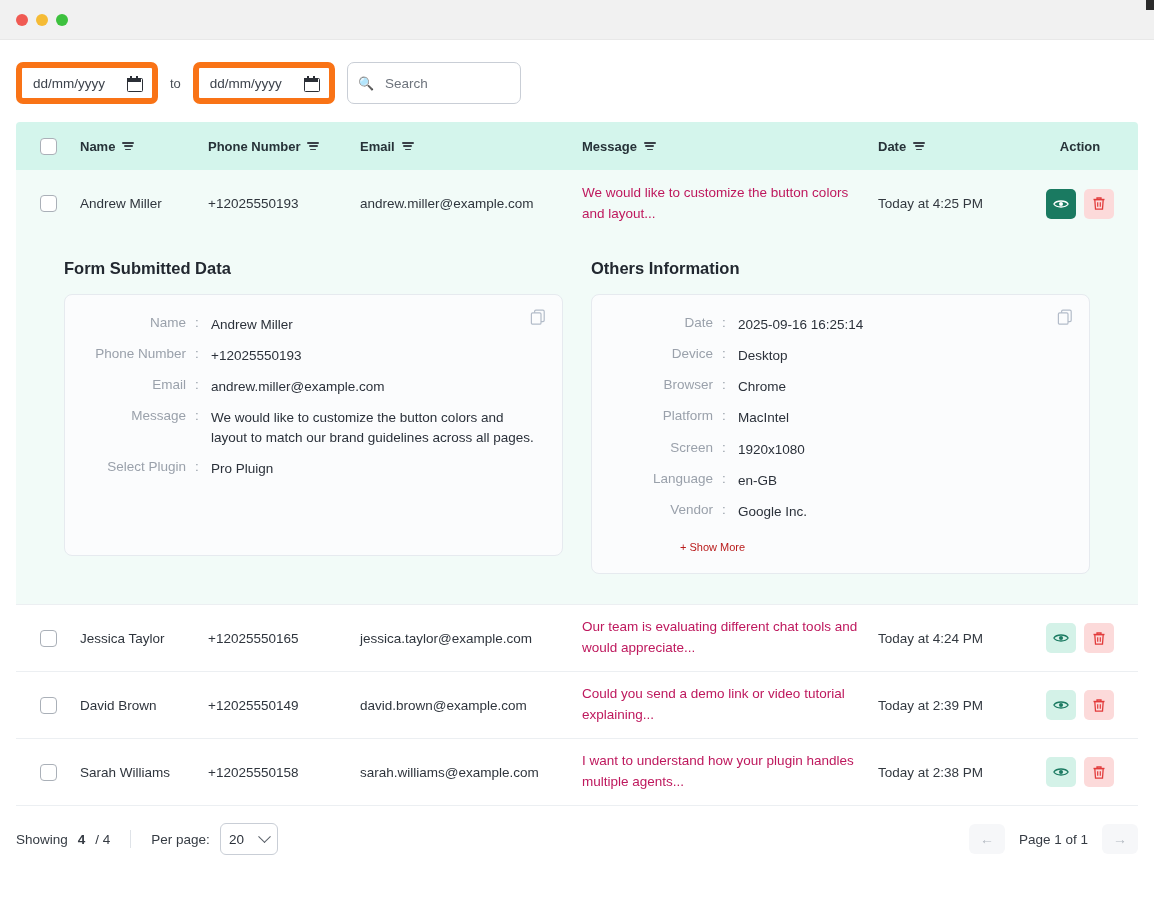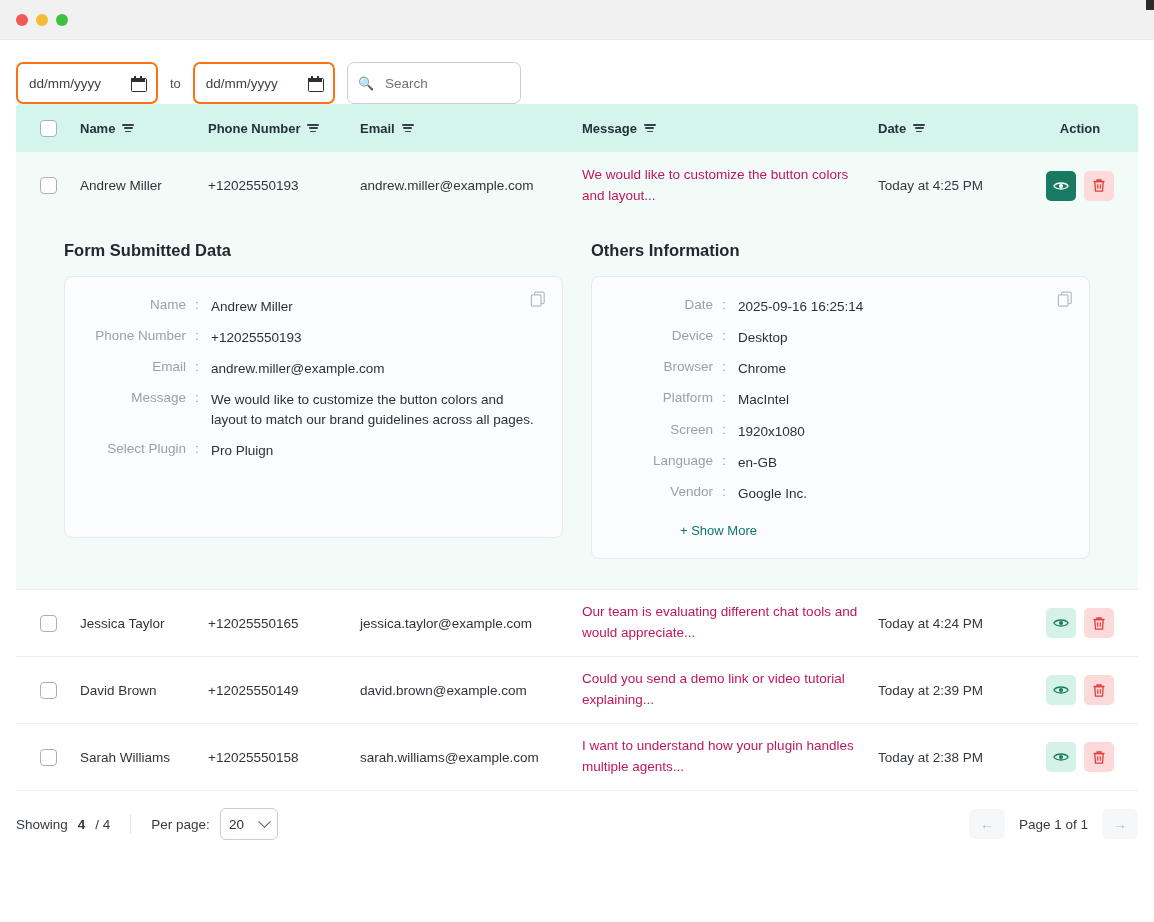--- a/index.html
+++ b/index.html
@@ -34,21 +34,21 @@
     font-size: 16px; font-weight: bold; color: #1f2933;
     margin: 26px 0 0 0; letter-spacing: .1px;
   }
 
   .toolbar {
     display: flex; align-items: center; gap: 12px;
     margin-top: 22px;
   }
   .date-field {
     width: 142px; height: 42px;
-    border: 2px solid #f97316; border-radius: 7px;
+    border: 6px solid #f97316; border-radius: 7px;
     background: #fff;
     display: flex; align-items: center; justify-content: space-between;
     padding: 0 11px;
     font-size: 13.5px; color: #3d434c;
   }
   .cal-icon { width: 14px; height: 14px; position: relative; flex: none; }
   .cal-icon:before {
     content: ""; position: absolute; left: 0; top: 2px;
     width: 14px; height: 12px; border: 1.6px solid #2b2f36; border-radius: 1.5px;
   }
@@ -76,21 +76,21 @@
 
   .export-btn {
     margin-left: auto;
     width: 114px; height: 42px;
     border: 1.4px solid #2b7a62; border-radius: 8px;
     background: #fff; color: #236b56;
     display: flex; align-items: center; justify-content: center; gap: 8px;
     font-size: 13.5px; cursor: pointer;
   }
 
-  .table-wrap { }
+  .table-wrap { margin-top: 18px; }
   .thead {
     background: #d4f5ec;
     display: flex; align-items: center;
     height: 48px;
     border-radius: 4px 4px 0 0;
   }
   .th {
     font-size: 13px; font-weight: bold; color: #263238;
     display: flex; align-items: center; gap: 7px;
   }
@@ -157,21 +157,21 @@
     position: absolute; top: 14px; right: 16px;
     width: 16px; height: 16px; cursor: pointer;
   }
   .kv { display: flex; margin-bottom: 12px; font-size: 13.5px; }
   .kv .k {
     width: 108px; text-align: right; color: #9aa1ab; flex: none; padding-right: 9px;
   }
   .kv .sep { width: 16px; color: #9aa1ab; flex: none; }
   .kv .v { color: #2b313a; line-height: 1.42; }
   .show-more {
-    color: #0f766e; font-size: 13px; margin-top: 20px;
+    color: #b91c1c; font-size: 11px; margin-top: 20px;
     margin-left: 66px; cursor: pointer;
   }
 
   .tfoot {
     display: flex; align-items: center;
     height: 66px; font-size: 13.5px; color: #353b43;
     gap: 10px;
   }
   .foot-div { width: 1px; height: 18px; background: #dfe3e8; margin: 0 10px; }
   .perpage-select {

